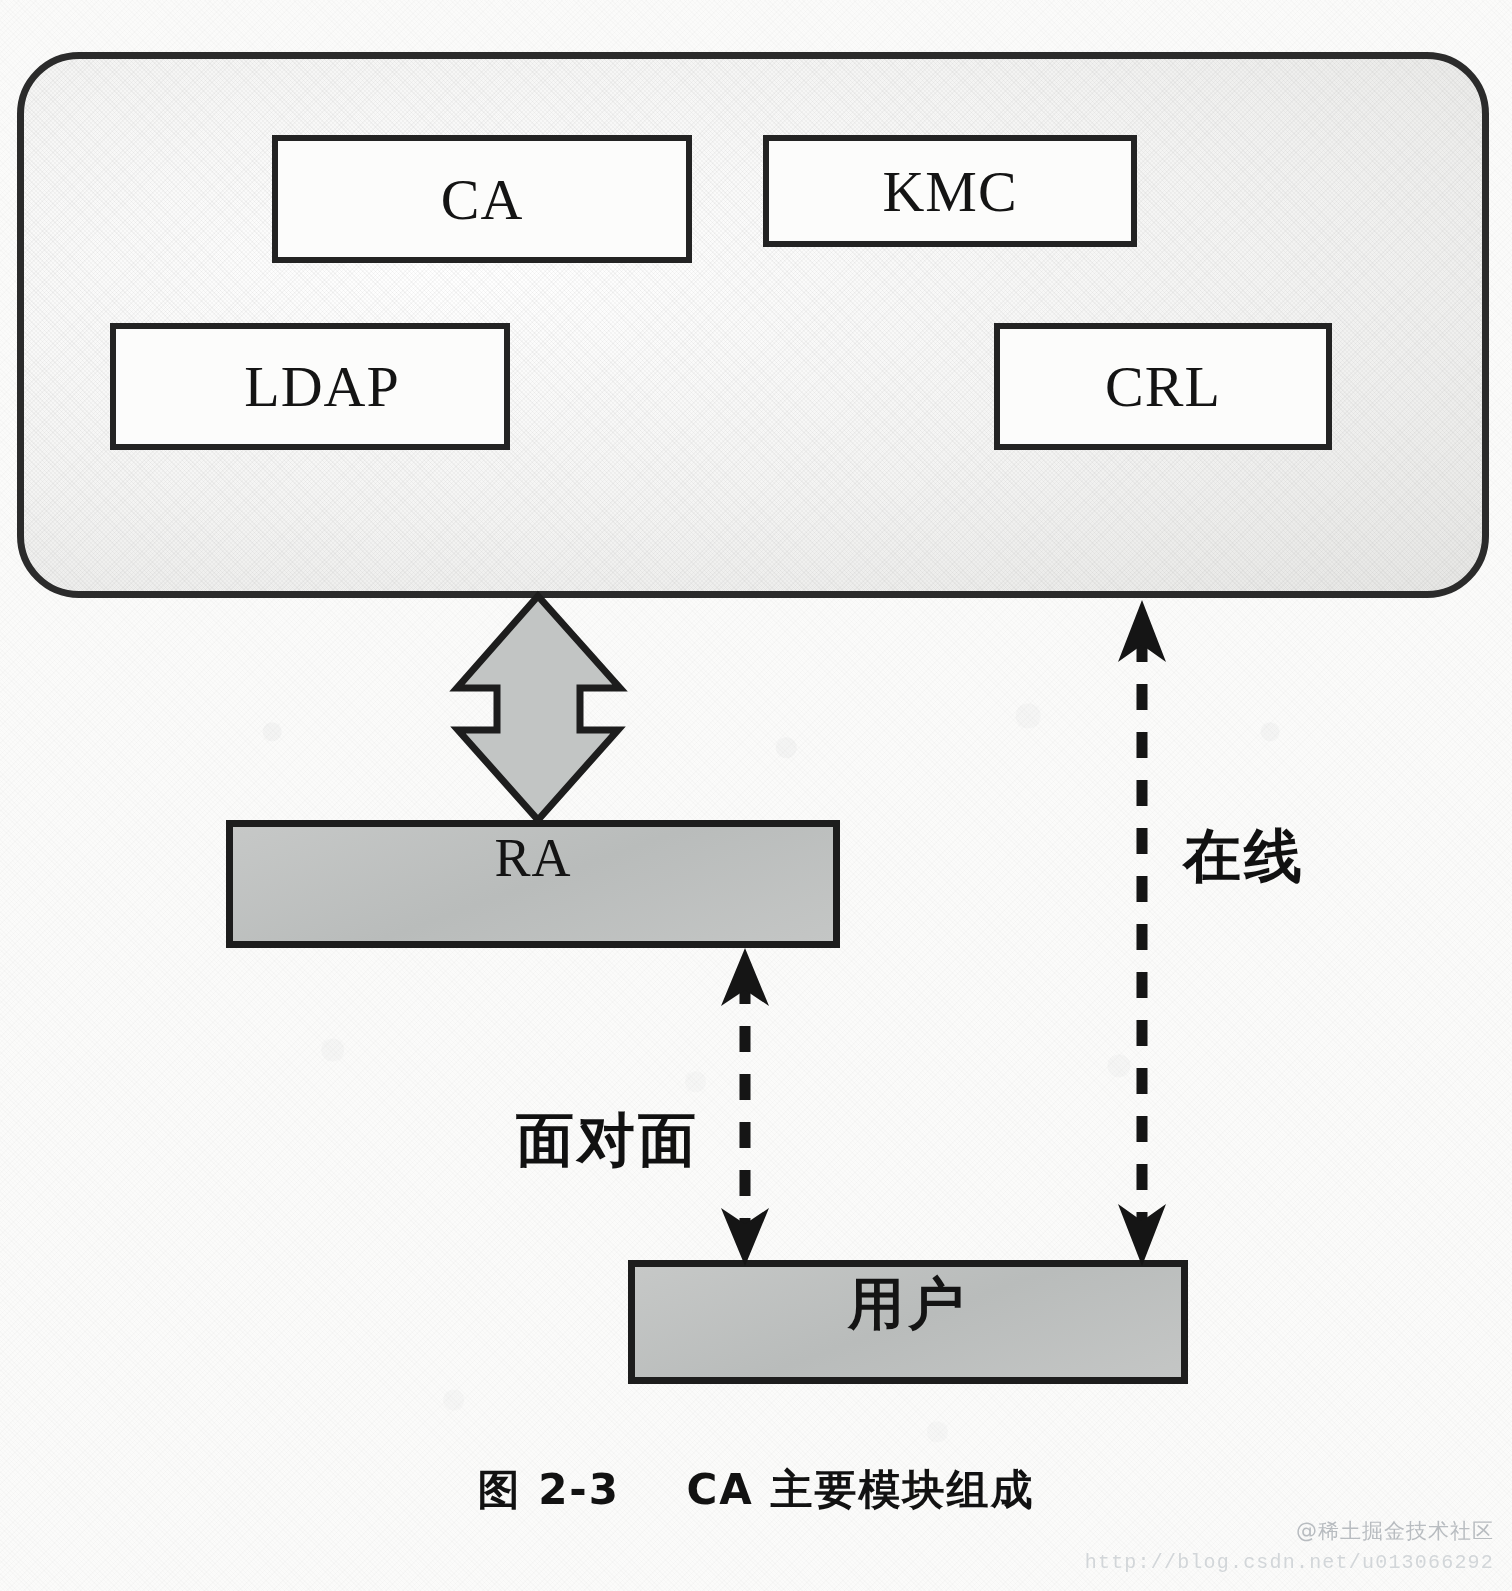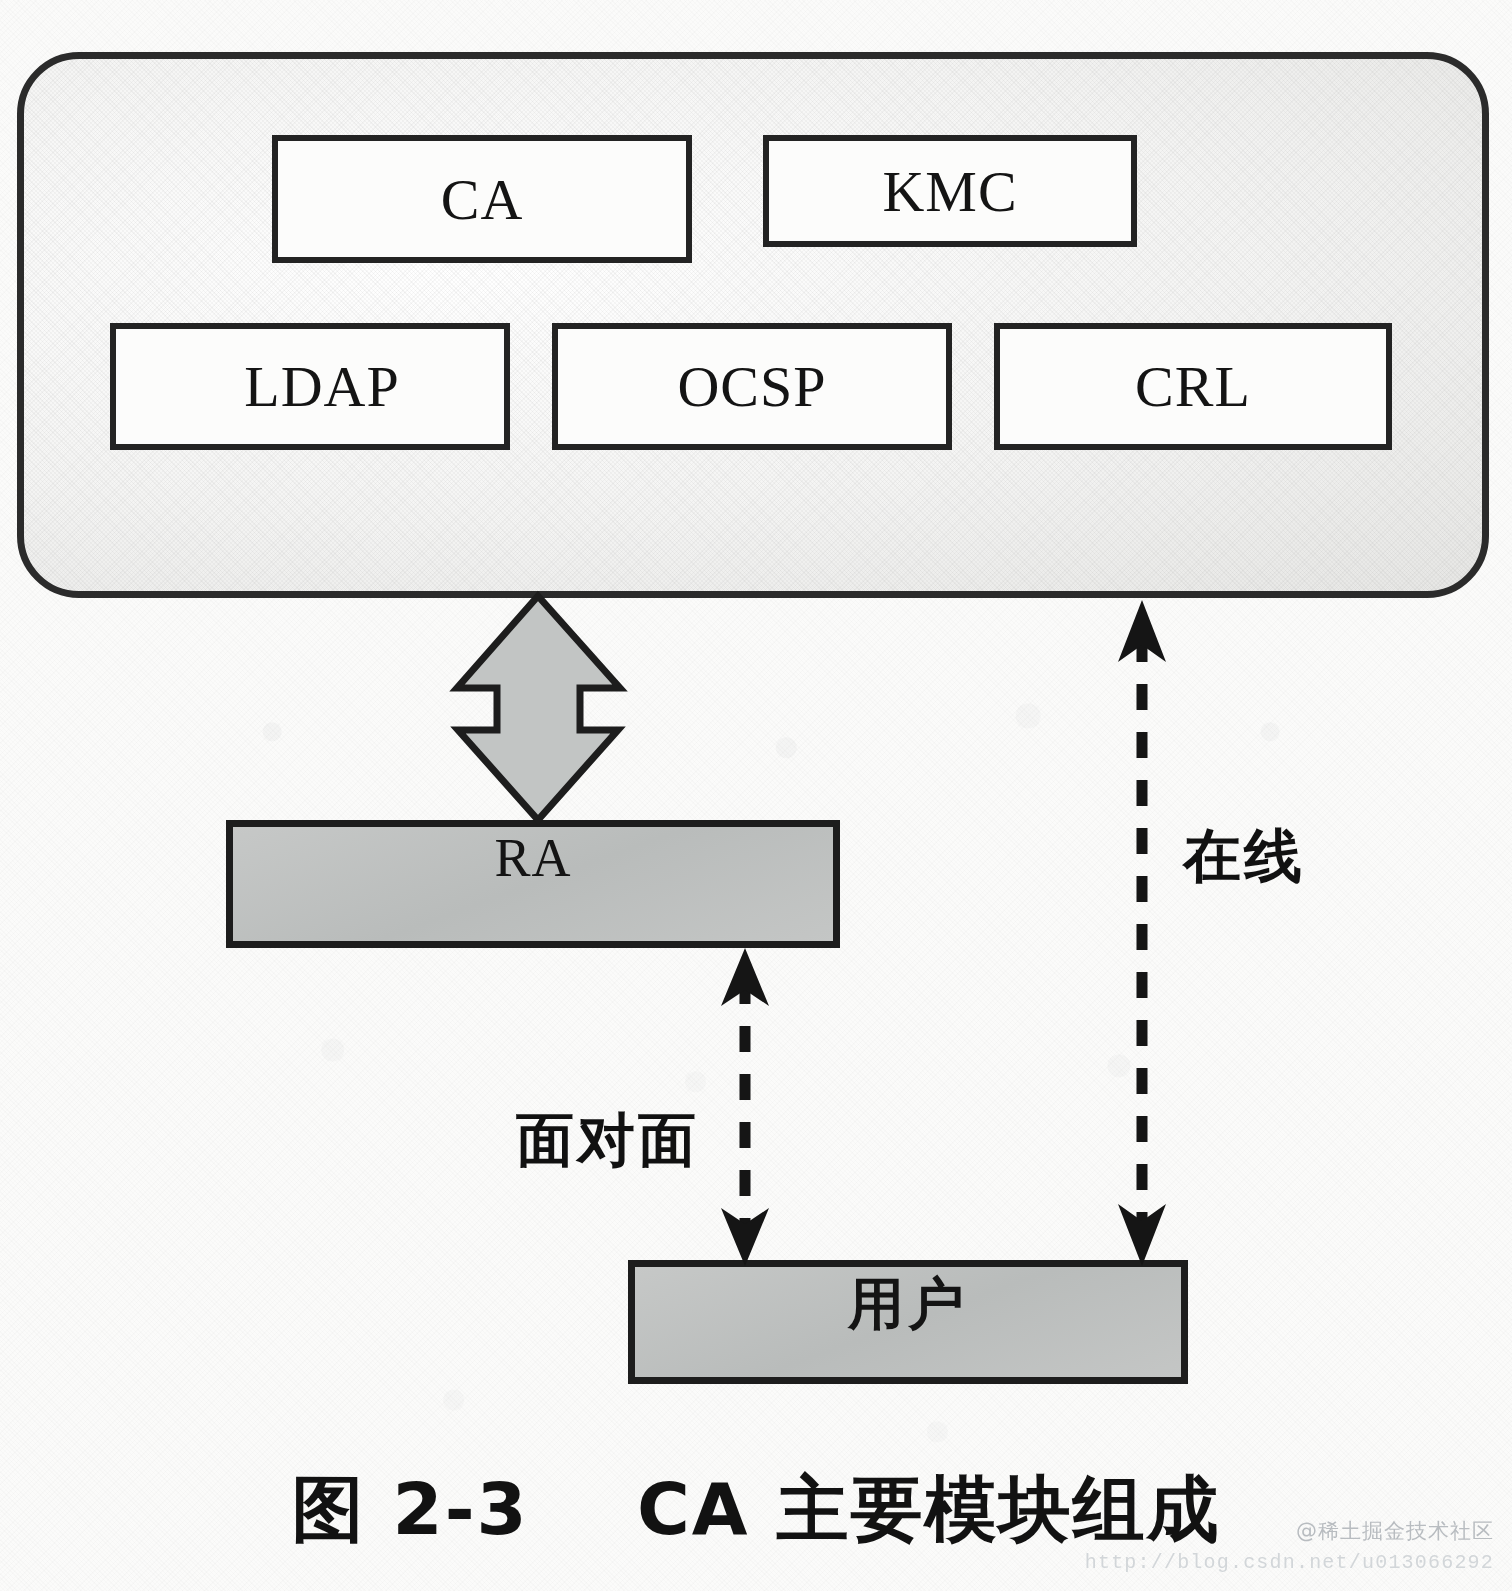--- a/index.html
+++ b/index.html
@@ -110,21 +110,21 @@
   }
 
   
   .caption {
     position: absolute;
     left: 0;
     top: 1462px;
     width: 1512px;
     text-align: center;
     color: #121212;
-    font-size: 72px;
+    font-size: 42px;
     letter-spacing: 2px;
     font-family: "DejaVu Sans", "Liberation Sans", sans-serif;
     font-weight: 600;
     white-space: pre;
   }
 
   
   .wm-brand {
     position: absolute;
     right: 18px;
@@ -171,24 +171,21 @@
   <div class="mod-box" style="left:272px; top:135px; width:420px; height:128px;">
     <span>CA</span>
   </div>
   <div class="mod-box" style="left:763px; top:135px; width:374px; height:112px;">
     <span>KMC</span>
   </div>
 
   <div class="mod-box" style="left:110px; top:323px; width:400px; height:127px;padding-left:24px;">
     <span>LDAP</span>
   </div>
-  <div class="mod-box" style="left:552px; top:323px; width:400px; height:127px;">
-    <span>OCSP</span>
-  </div>
-  <div class="mod-box" style="left:994px; top:323px; width:398px; height:127px;">
+  <div class="mod-box" style="left:994px; top:323px; width:338px; height:127px;">
     <span>CRL</span>
   </div>
 
   <div class="grey-box" style="left:226px; top:820px; width:614px; height:128px;">
     <span class="label-latin">RA</span>
   </div>
 
   <div class="grey-box" style="left:628px; top:1244px; width:560px; height:124px;margin-top:16px;">
     <span class="label-cjk">用户</span>
   </div>

